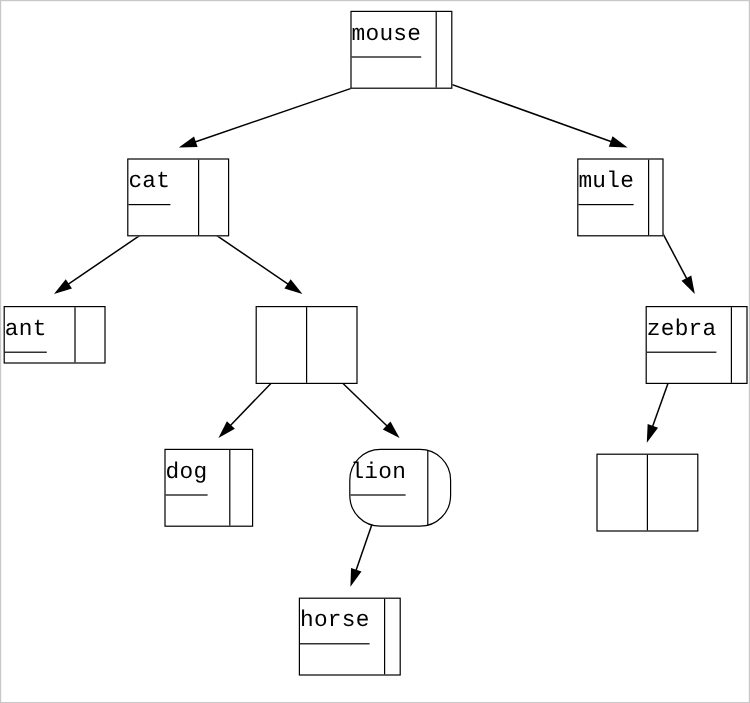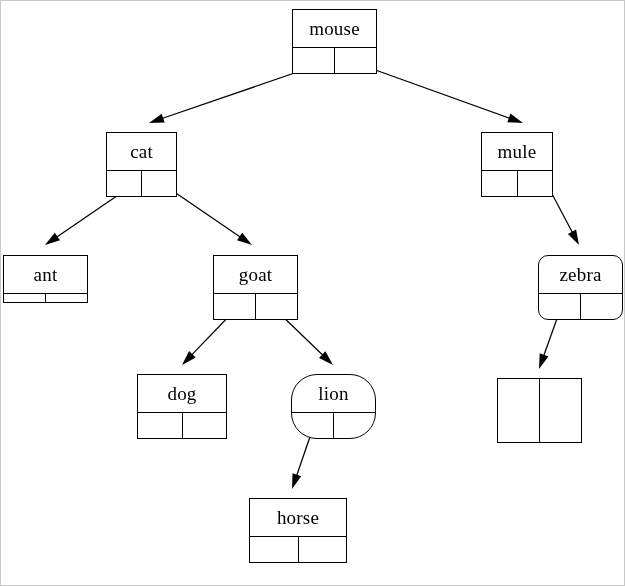--- a/index.html
+++ b/index.html
@@ -24,21 +24,22 @@
     width: 625px;
     height: 586px;
     pointer-events: none;
   }
   .node {
     position: absolute;
     box-sizing: border-box;
     border: 1.4px solid #000000;
     background: #ffffff;
     display: flex;
-    flex-direction: column;
+    flex-direction: row;
+    font-family: Liberation Mono, monospace;
   }
   .node-label {
     flex: 0 0 auto;
     display: flex;
     align-items: center;
     justify-content: center;
     border-bottom: 1.4px solid #000000;
     font-size: 19px;
     line-height: 1;
     color: #000000;
@@ -102,21 +103,21 @@
     </svg>
 
   <div id="node-layer">
       <div class="node" style="left: 291px; top: 8px; width: 85px; height: 65px;">
         <div class="node-label" style="height: 37px;">mouse</div>
         <div class="node-ptrs">
           <div class="ptr-cell left"></div>
           <div class="ptr-cell right"></div>
         </div>
       </div>
-      <div class="node" style="left: 105px; top: 131px; width: 71px; height: 65px;">
+      <div class="node" style="left: 105px; top: 131px; width: 85px; height: 65px;">
         <div class="node-label" style="height: 37px;">cat</div>
         <div class="node-ptrs">
           <div class="ptr-cell left"></div>
           <div class="ptr-cell right"></div>
         </div>
       </div>
       <div class="node" style="left: 480px; top: 131px; width: 72px; height: 65px;">
         <div class="node-label" style="height: 37px;">mule</div>
         <div class="node-ptrs">
           <div class="ptr-cell left"></div>
@@ -124,54 +125,53 @@
         </div>
       </div>
       <div class="node" style="left: 2px; top: 254px; width: 85px; height: 48px;">
         <div class="node-label" style="height: 37px;">ant</div>
         <div class="node-ptrs">
           <div class="ptr-cell left"></div>
           <div class="ptr-cell right"></div>
         </div>
       </div>
       <div class="node" style="left: 212px; top: 254px; width: 85px; height: 65px;">
-        <div class="node-label" style="height: 37px;">goat</div>
         <div class="node-ptrs">
           <div class="ptr-cell left"></div>
           <div class="ptr-cell right"></div>
         </div>
       </div>
-      <div class="node" style="left: 537px; top: 254px; width: 85px; height: 65px; border-radius: 10px;">
+      <div class="node" style="left: 537px; top: 254px; width: 85px; height: 65px;">
         <div class="node-label" style="height: 37px;">zebra</div>
         <div class="node-ptrs">
           <div class="ptr-cell left"></div>
           <div class="ptr-cell right"></div>
         </div>
       </div>
-      <div class="node" style="left: 136px; top: 373px; width: 90px; height: 65px;">
+      <div class="node" style="left: 136px; top: 373px; width: 74px; height: 65px;">
         <div class="node-label" style="height: 37px;">dog</div>
         <div class="node-ptrs">
           <div class="ptr-cell left"></div>
           <div class="ptr-cell right"></div>
         </div>
       </div>
       <div class="node" style="left: 290px; top: 373px; width: 85px; height: 65px; border-radius: 26px;">
         <div class="node-label" style="height: 37px;">lion</div>
         <div class="node-ptrs">
           <div class="ptr-cell left"></div>
           <div class="ptr-cell right"></div>
         </div>
       </div>
       <div class="node" style="left: 496px; top: 377px; width: 85px; height: 65px;">
         <div class="node-ptrs">
           <div class="ptr-cell left"></div>
           <div class="ptr-cell right"></div>
         </div>
       </div>
-      <div class="node" style="left: 248px; top: 497px; width: 98px; height: 65px;">
+      <div class="node" style="left: 248px; top: 497px; width: 85px; height: 65px;">
         <div class="node-label" style="height: 37px;">horse</div>
         <div class="node-ptrs">
           <div class="ptr-cell left"></div>
           <div class="ptr-cell right"></div>
         </div>
       </div>
     </div>
 
 </div>
 

